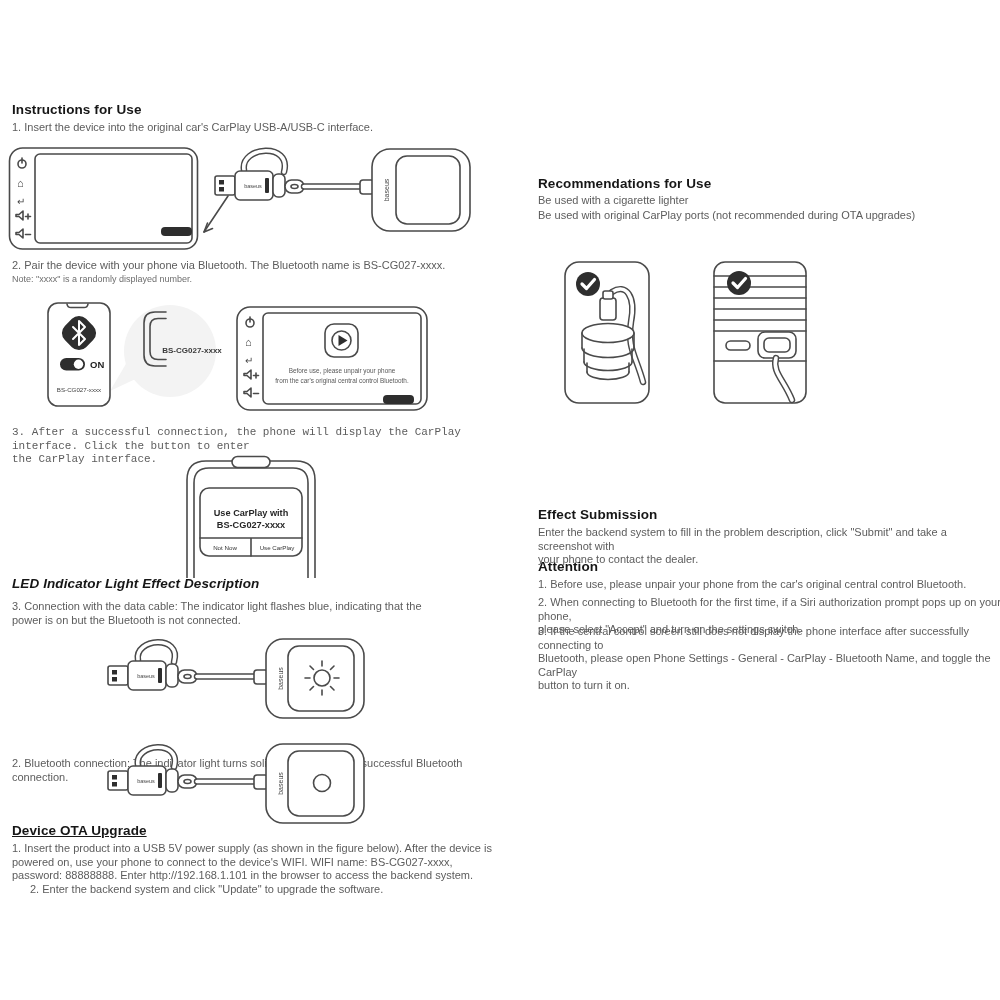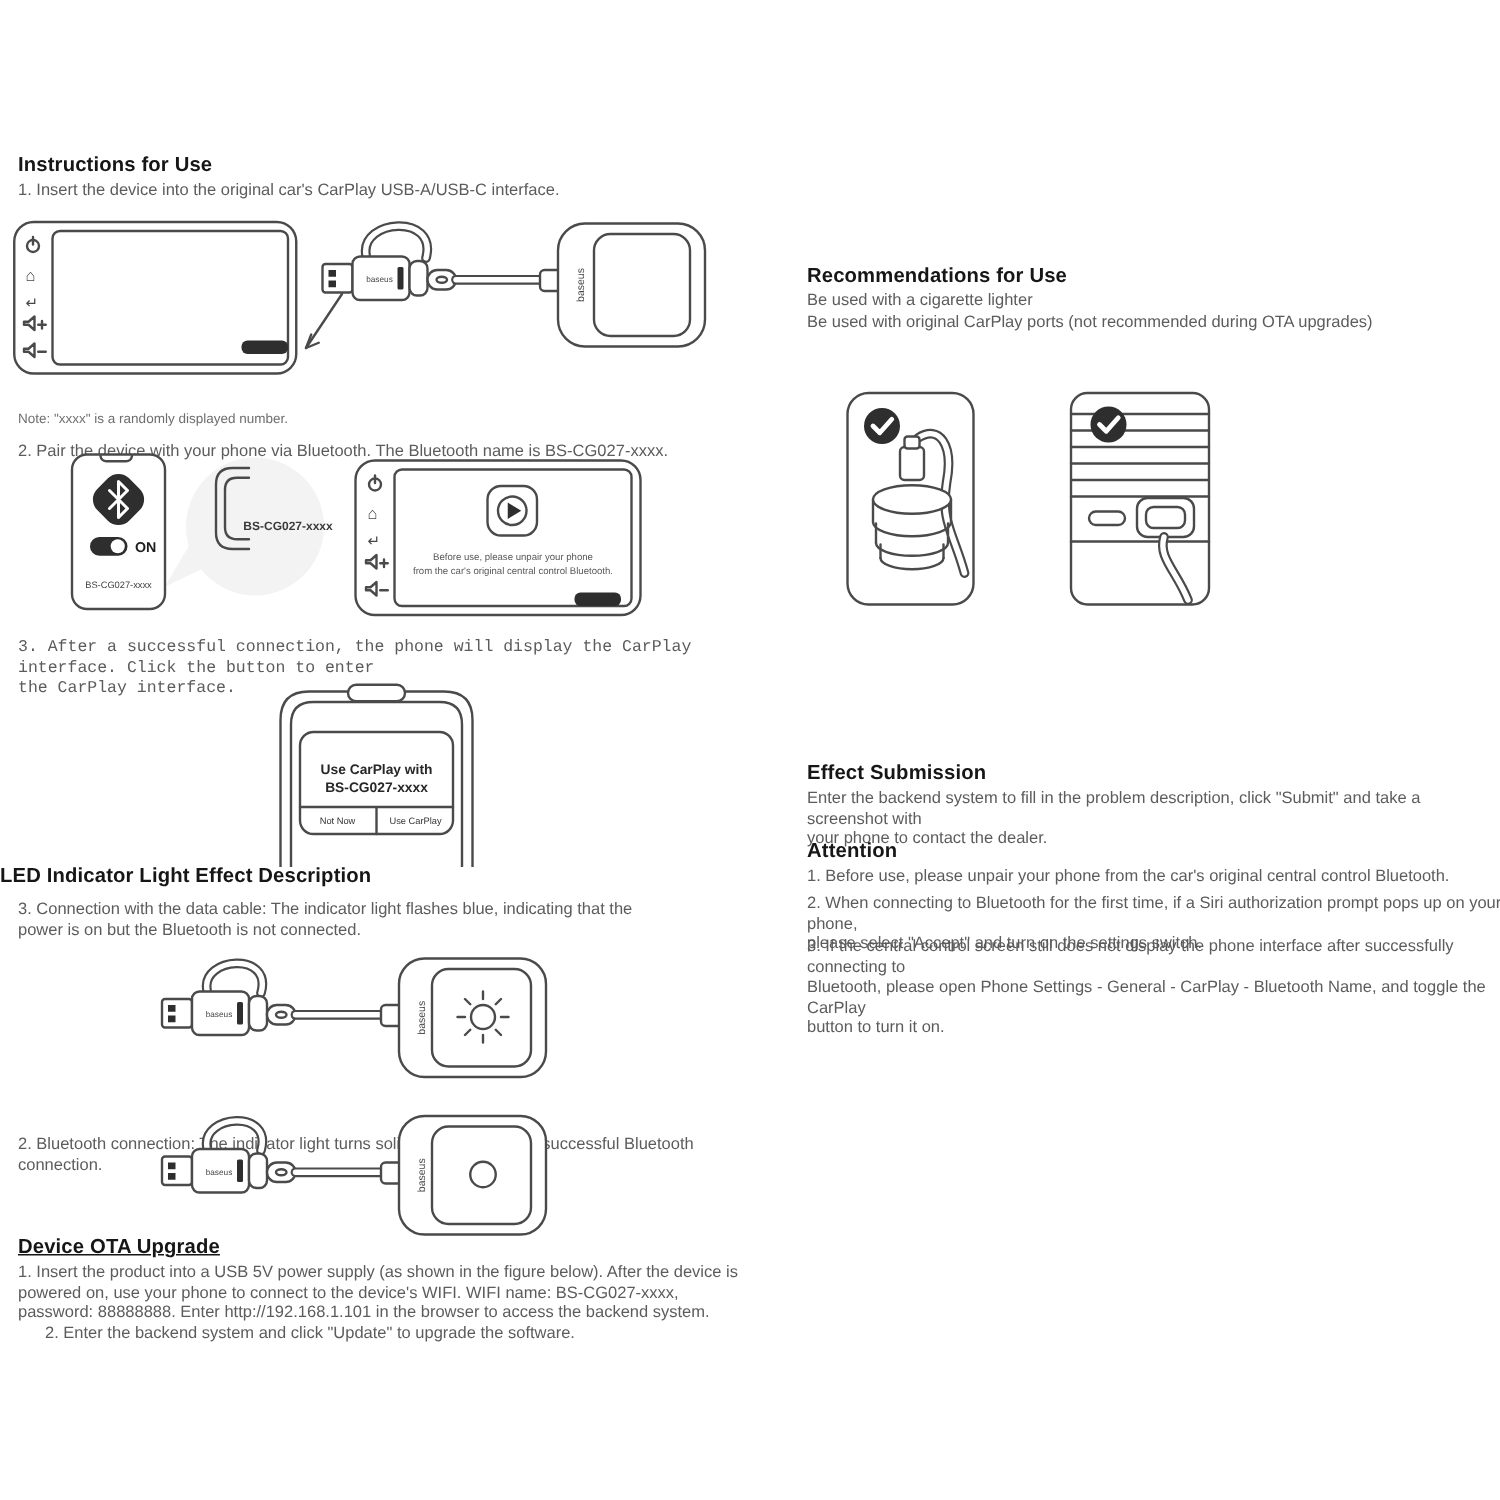--- a/index.html
+++ b/index.html
@@ -65,21 +65,21 @@
   <path class="tube" d="M296,46.5 H356"></path>
   <path class="tubein" d="M296,46.5 H356"></path>
   <g>
     <rect class="lnw" x="352" y="40" width="14" height="14" rx="3" stroke-width="1.8"></rect>
     <rect class="lnw" x="364" y="9" width="98" height="82" rx="18" stroke-width="2"></rect>
     <rect class="ln" x="388" y="16" width="64" height="68" rx="11" stroke-width="1.8"></rect>
     <text class="t" transform="rotate(-90 378 50)" x="378" y="53" font-size="7" text-anchor="middle">baseus</text>
   </g>
 </svg>
 
-<div class="abs p" style="left:12px;top:259px;width:480px;margin-top:36px;">2. Pair the device with your phone via Bluetooth. The Bluetooth name is BS-CG027-xxxx.</div>
+<div class="abs p" style="left:12px;top:259px;width:480px;">2. Pair the device with your phone via Bluetooth. The Bluetooth name is BS-CG027-xxxx.</div>
 <div class="abs note" style="left:12px;top:274px;width:480px;">Note: "xxxx" is a randomly displayed number.</div>
 
 <svg class="abs" style="left:46px;top:301px;" width="384" height="112" viewBox="0 0 384 112">
   <g>
     <polygon fill="#f3f3f3" points="64,90 84,56 98,74"></polygon>
     <circle cx="124" cy="50" r="46" fill="#f3f3f3"></circle>
     <path class="ln" d="M120,11 h-11 q-11,0 -11,11 v32 q0,11 11,11 h11" stroke-width="1.4"></path>
     <path class="ln" d="M120,17.5 h-8 q-8,0 -8,8 v25 q0,8 8,8 h8" stroke-width="1.1"></path>
     <text x="146" y="52" font-size="8" font-weight="bold" fill="#3a3a3a" text-anchor="middle">BS-CG027-xxxx</text>
   </g>
@@ -137,21 +137,21 @@
   <g>
     <rect class="lnw" x="17" y="36" width="102" height="68" rx="9" stroke-width="1.6"></rect>
     <text x="68" y="64" font-size="9.2" font-weight="bold" fill="#272727" text-anchor="middle">Use CarPlay with</text>
     <text x="68" y="76" font-size="9.2" font-weight="bold" fill="#272727" text-anchor="middle">BS-CG027-xxxx</text>
     <path class="ln" d="M17,86 H119 M68,86 V104" stroke-width="1.2"></path>
     <text x="42" y="97.5" font-size="6.2" fill="#333333" text-anchor="middle">Not Now</text>
     <text x="94" y="97.5" font-size="6.2" fill="#333333" text-anchor="middle">Use CarPlay</text>
   </g>
 </svg>
 
-<div class="abs h" style="left:0;top:576px;">LED Indicator Light Effect Description</div>
+<div class="abs h" style="left:12px;top:576px;font-style:italic;">LED Indicator Light Effect Description</div>
 <div class="abs p" style="left:12px;top:600px;width:480px;">3. Connection with the data cable: The indicator light flashes blue, indicating that the
 power is on but the Bluetooth is not connected.</div>
 
 <svg class="abs" style="left:100px;top:632px;" width="290" height="92" viewBox="0 0 290 92">
   <g>
     <path class="tube" d="M38,28 C34,6 82,2 74,30"></path>
     <path class="tubein" d="M38,28 C34,6 82,2 74,30"></path>
     <rect class="lnw" x="8" y="34" width="20" height="19" rx="2" stroke-width="1.8"></rect>
     <rect class="fill" x="12" y="38" width="5" height="4.5"></rect>
     <rect class="fill" x="12" y="45" width="5" height="4.5"></rect>

